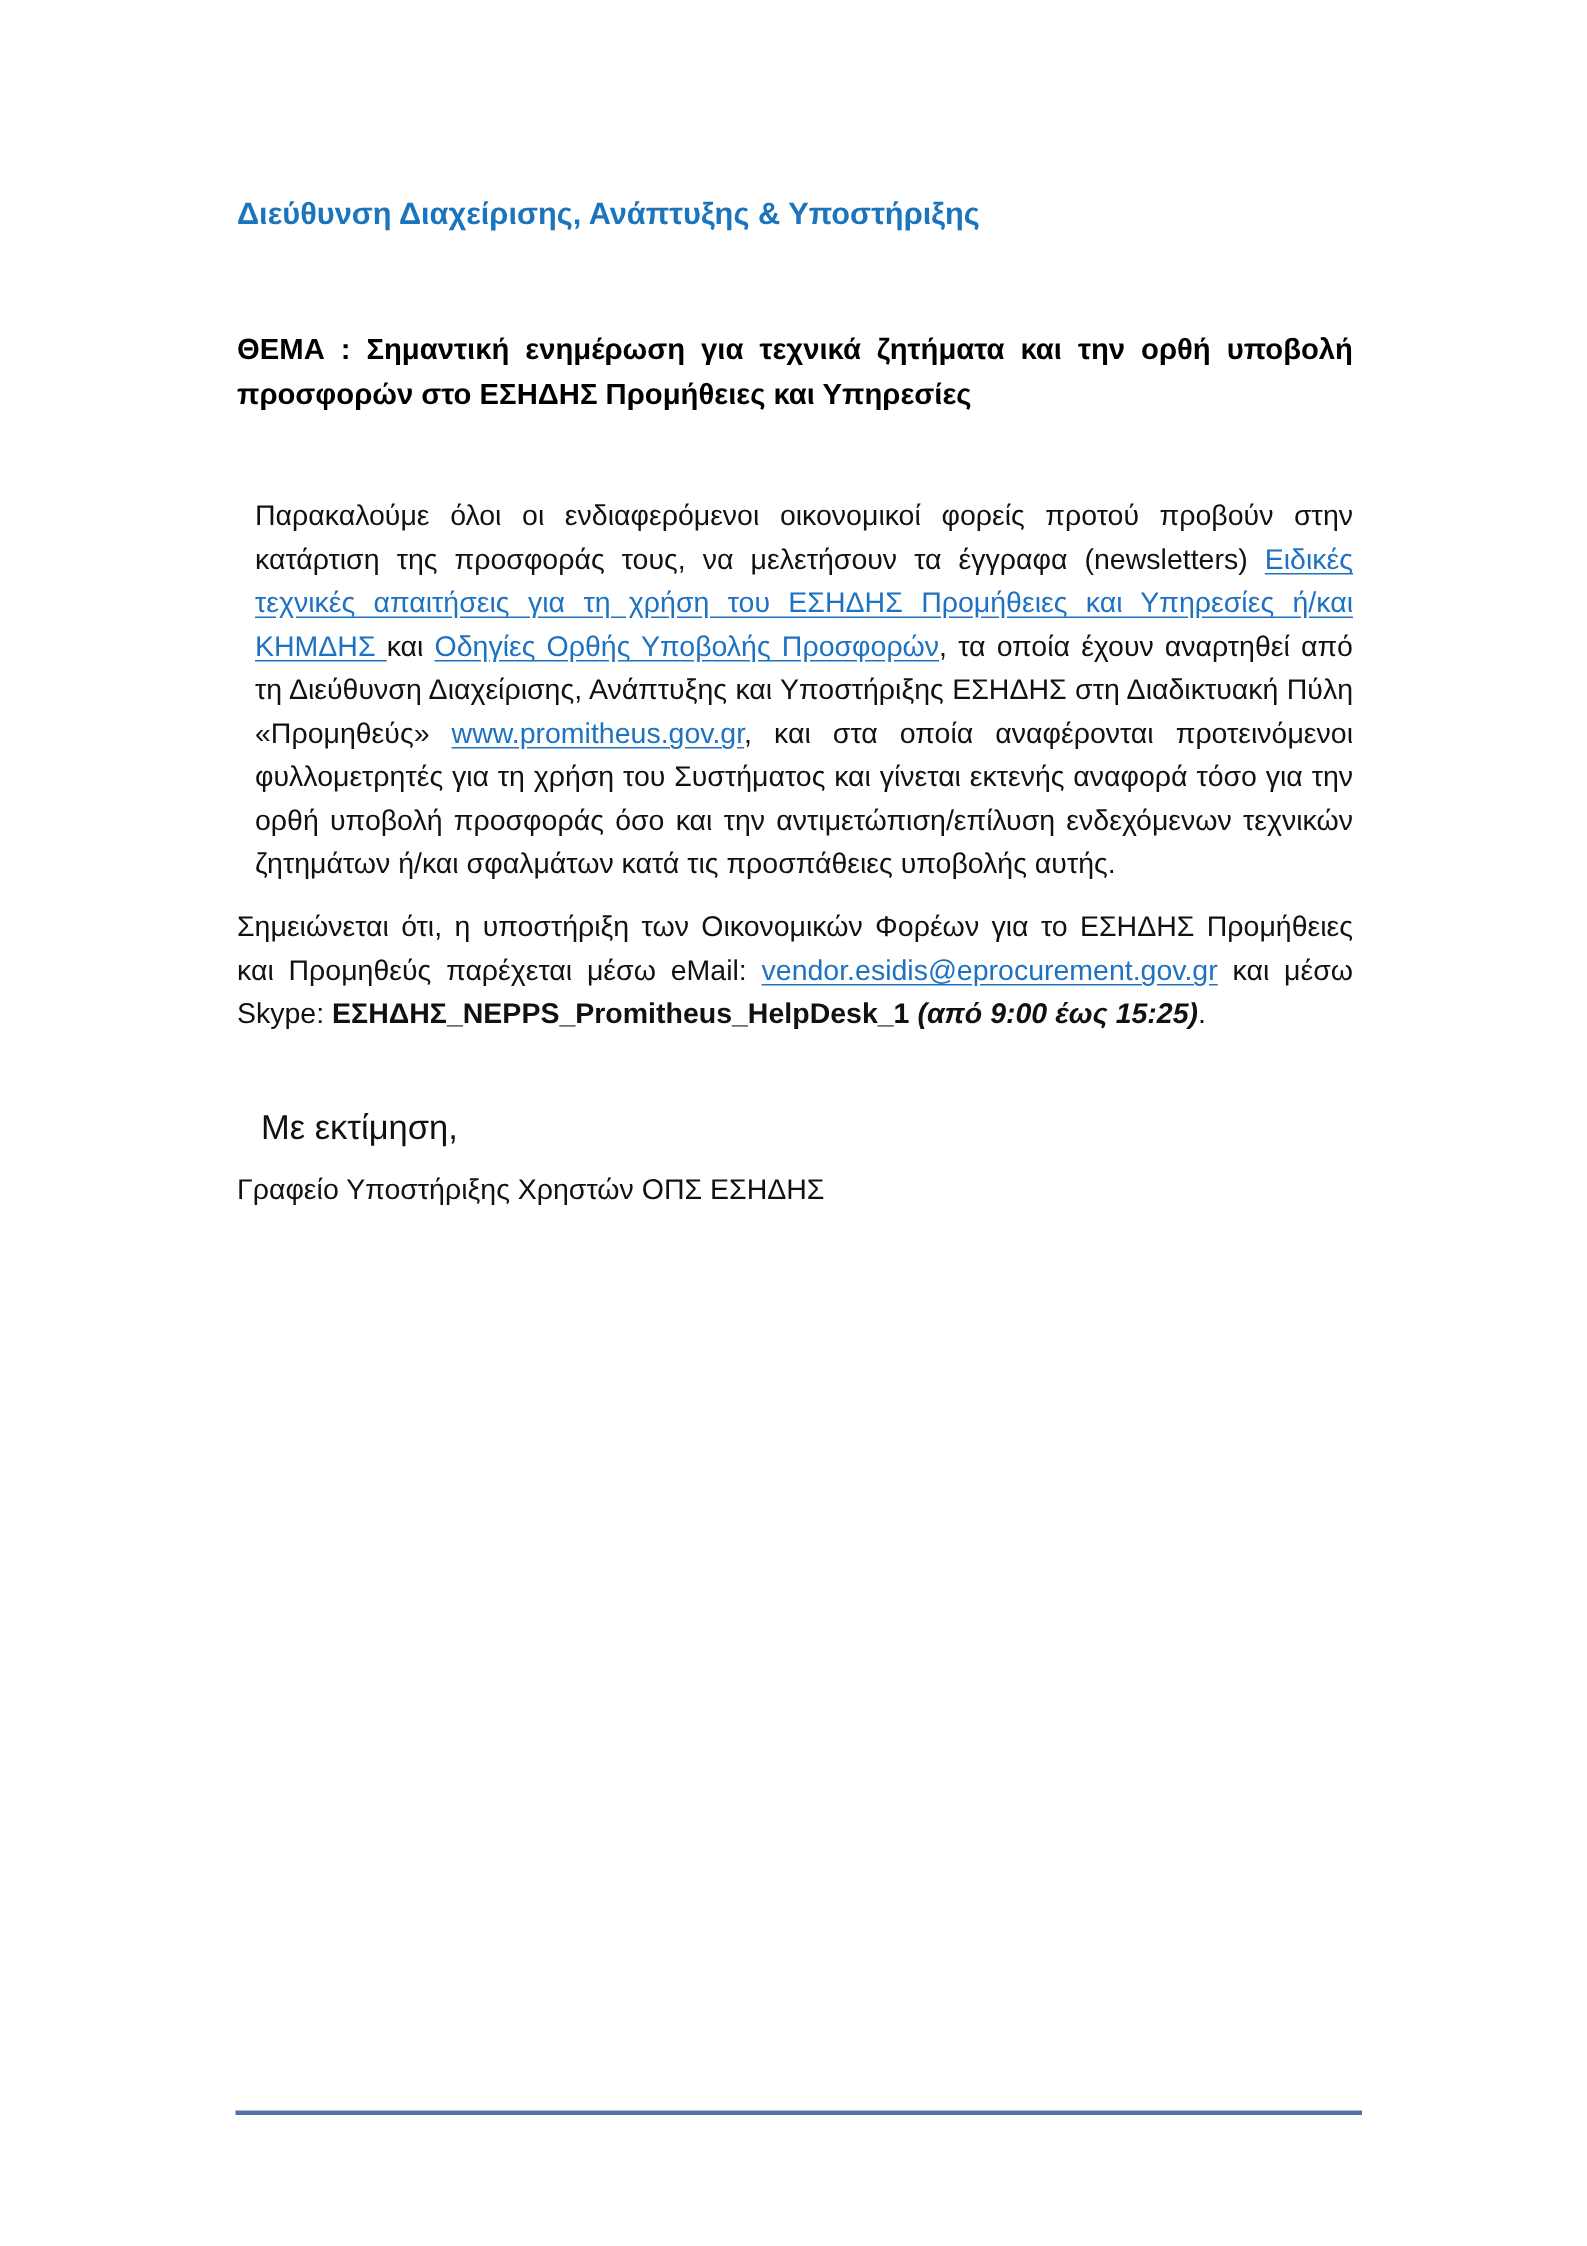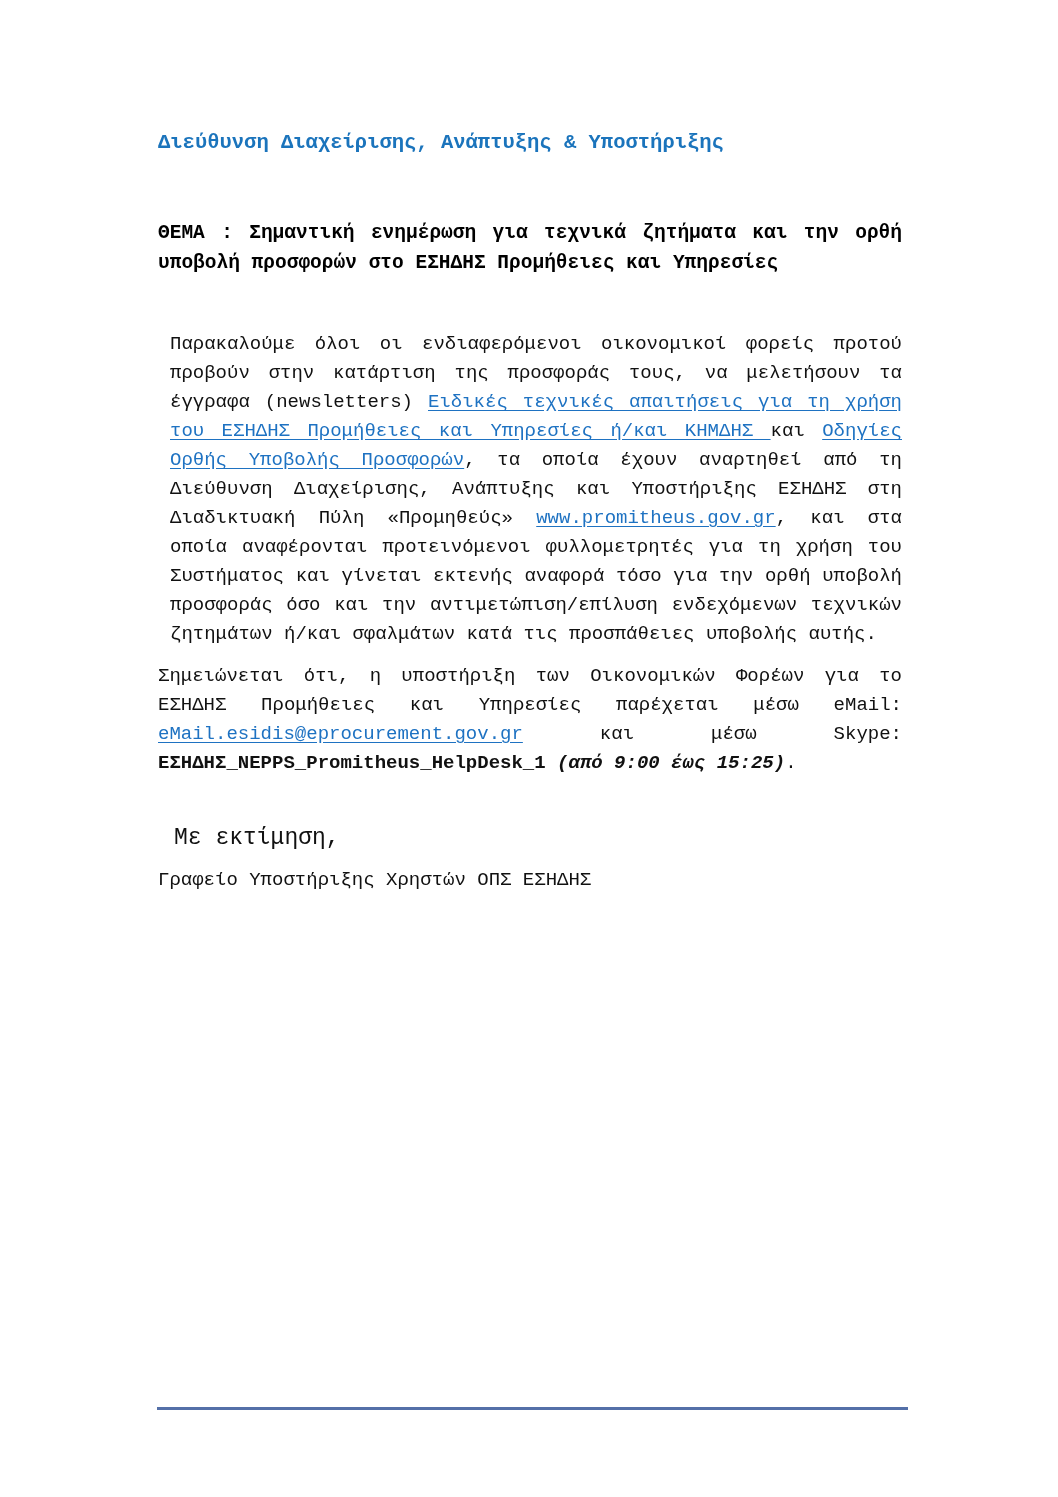--- a/index.html
+++ b/index.html
@@ -16,21 +16,20 @@
     background:var(--page-background);
     font-family:"Liberation Sans","DejaVu Sans",sans-serif;
     color:var(--body-text);
   }
   .page{
     position:relative;
     width:1014px;
     height:1497px;
     background:var(--page-background);
     overflow:hidden;
-    font-family:Liberation Mono, monospace;
   }
   .content{
     position:absolute;
     left:158px;
     top:128px;
     width:744px;
   }
   .doc-header{
     color:var(--heading-blue);
     font-weight:700;
@@ -90,21 +89,21 @@
   <div class="content">
 
     <div class="doc-header">
       <div>Διεύθυνση Διαχείρισης, Ανάπτυξης &amp; Υποστήριξης</div>
     </div>
 
     <p class="subject">ΘΕΜΑ : Σημαντική ενημέρωση για τεχνικά ζητήματα και την ορθή υποβολή προσφορών στο ΕΣΗΔΗΣ Προμήθειες και Υπηρεσίες</p>
 
     <p class="para"><span>Παρακαλούμε όλοι οι ενδιαφερόμενοι οικονομικοί φορείς προτού προβούν στην κατάρτιση της προσφοράς τους, να μελετήσουν τα έγγραφα (newsletters) </span><a href="#" class="doc-link">Ειδικές τεχνικές απαιτήσεις για τη χρήση του ΕΣΗΔΗΣ Προμήθειες και Υπηρεσίες ή/και ΚΗΜΔΗΣ </a><span>και </span><a href="#" class="doc-link">Οδηγίες Ορθής Υποβολής Προσφορών</a><span>, τα οποία έχουν αναρτηθεί από τη Διεύθυνση Διαχείρισης, Ανάπτυξης και Υποστήριξης ΕΣΗΔΗΣ στη Διαδικτυακή Πύλη «Προμηθεύς» </span><a href="#" class="doc-link">www.promitheus.gov.gr</a><span>, και στα οποία αναφέρονται προτεινόμενοι φυλλομετρητές για τη χρήση του Συστήματος και γίνεται εκτενής αναφορά τόσο για την ορθή υποβολή προσφοράς όσο και την αντιμετώπιση/επίλυση ενδεχόμενων τεχνικών ζητημάτων ή/και σφαλμάτων κατά τις προσπάθειες υποβολής αυτής.</span></p>
 
-    <p class="para para-support"><span>Σημειώνεται ότι, η υποστήριξη των Οικονομικών Φορέων για το ΕΣΗΔΗΣ Προμήθειες και Υπηρεσίες  παρέχεται μέσω eMail: </span><a href="#" class="doc-link">eMail.esidis@eprocurement.gov.gr</a><span> και μέσω Skype: </span><span class="bold">ΕΣΗΔΗΣ_NEPPS_Promitheus_HelpDesk_1 </span><span class="bold italic">(από 9:00 έως 15:25)</span><span>.</span></p>
+    <p class="para para-support"><span>Σημειώνεται ότι, η υποστήριξη των Οικονομικών Φορέων για το ΕΣΗΔΗΣ Προμήθειες και Προμηθεύς  παρέχεται μέσω eMail: </span><a href="#" class="doc-link">vendor.esidis@eprocurement.gov.gr</a><span> και μέσω Skype: </span><span class="bold">ΕΣΗΔΗΣ_NEPPS_Promitheus_HelpDesk_1 </span><span class="bold italic">(από 9:00 έως 15:25)</span><span>.</span></p>
 
     <p class="closing-salutation">Με εκτίμηση,</p>
     <p class="closing-signature">Γραφείο Υποστήριξης Χρηστών ΟΠΣ ΕΣΗΔΗΣ</p>
 
   </div>
 
   <div class="footer-rule"></div>
 </div>
 
 </body></html>

